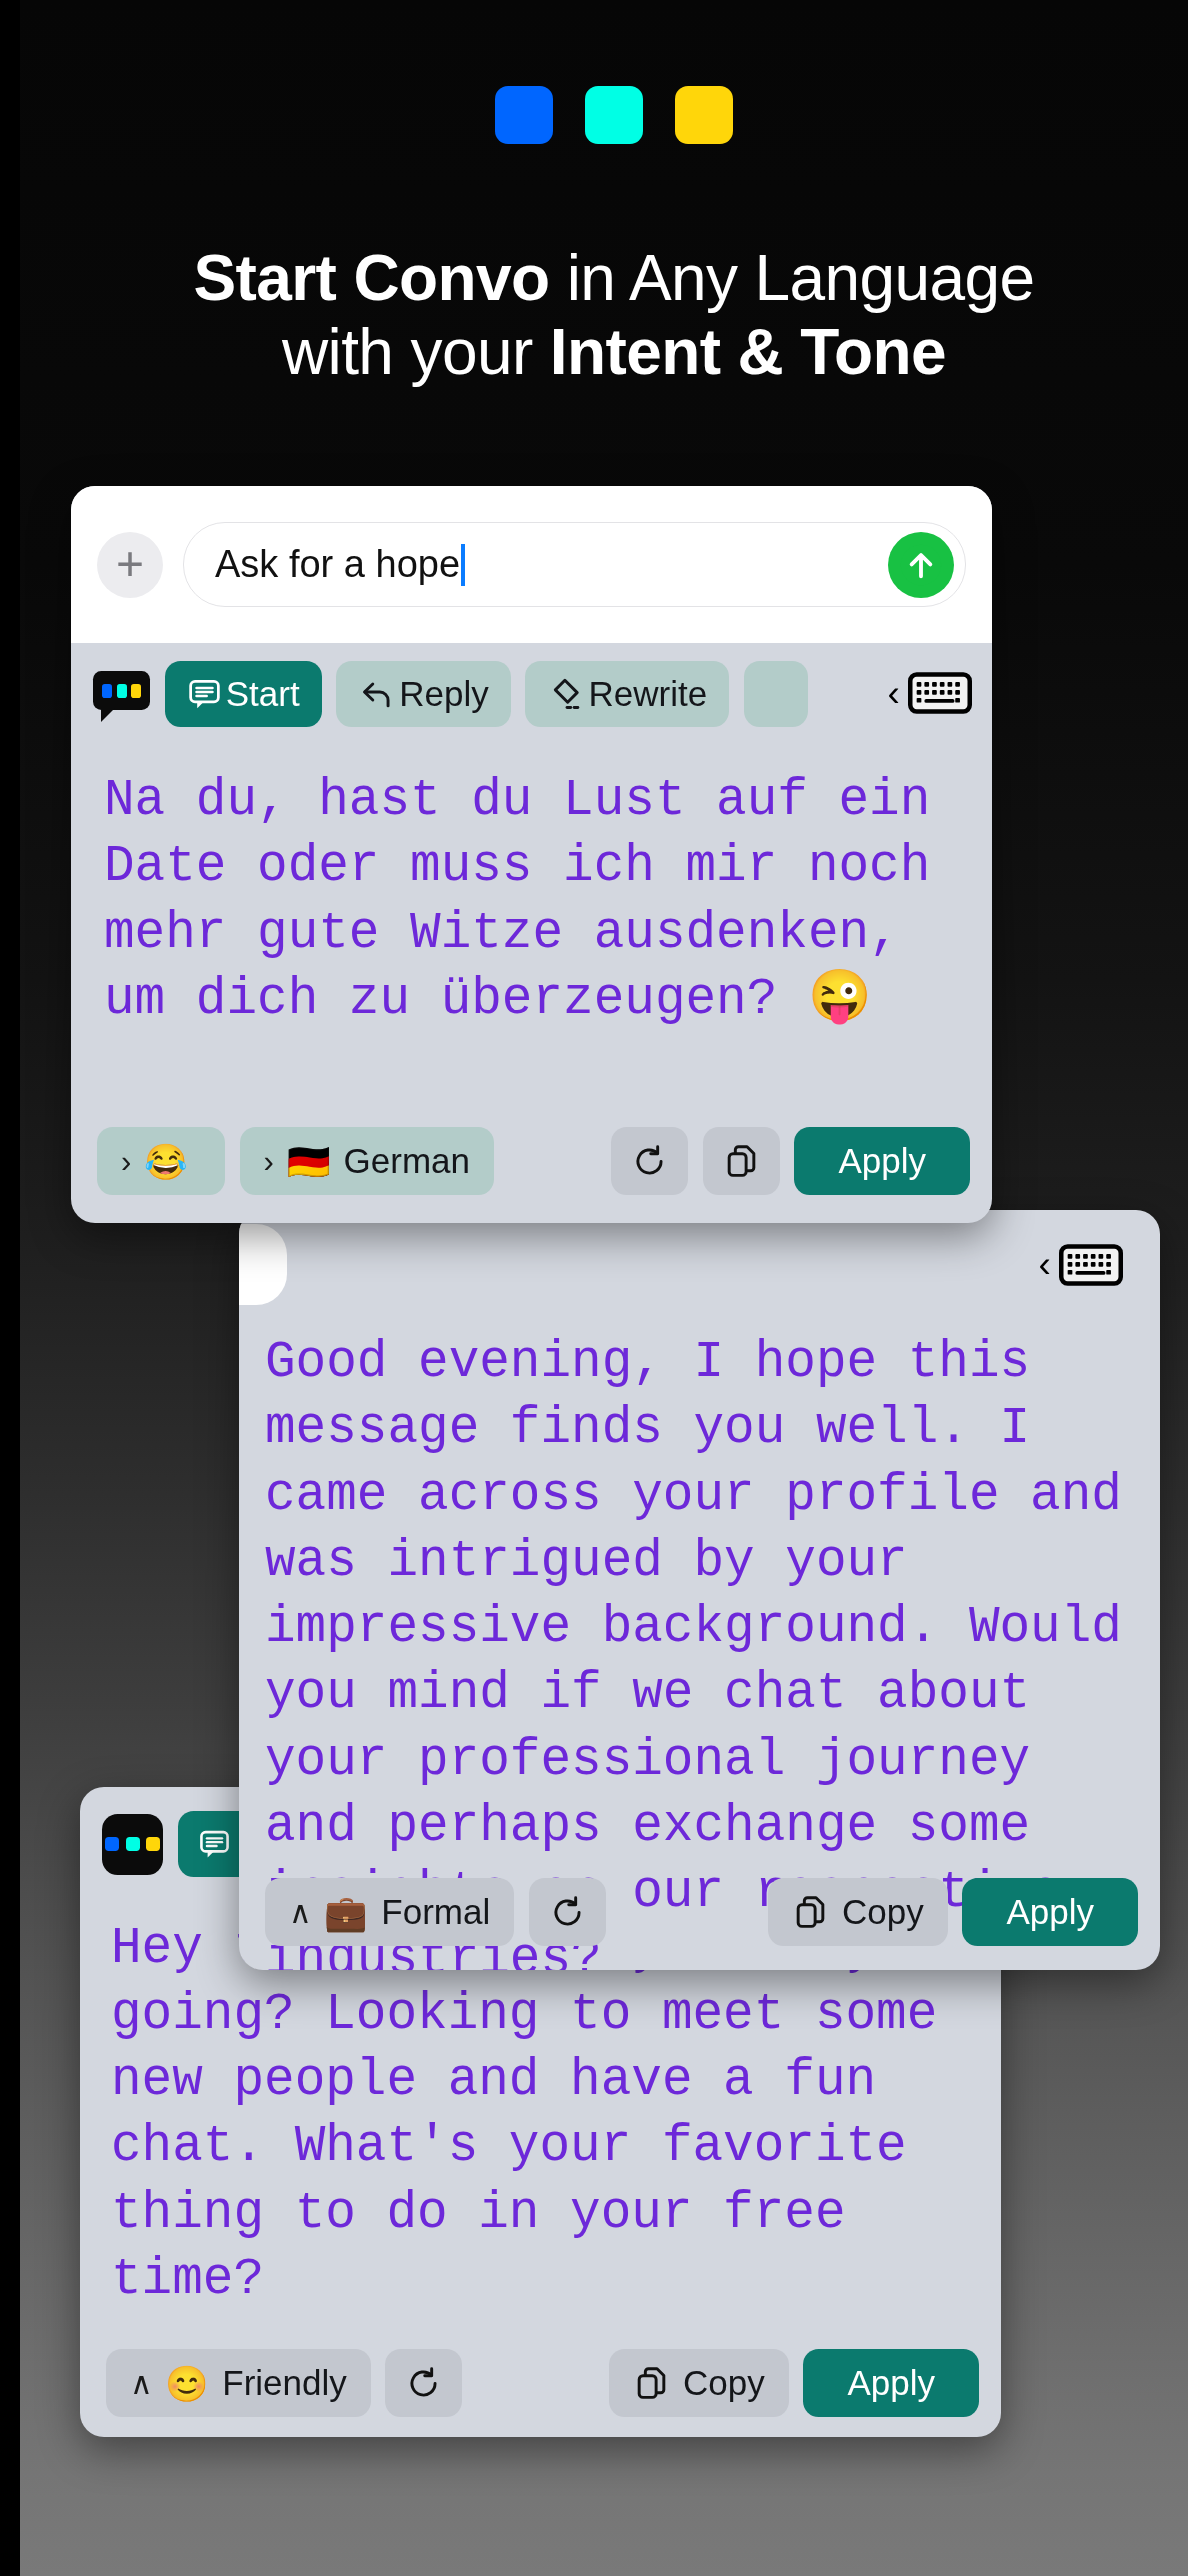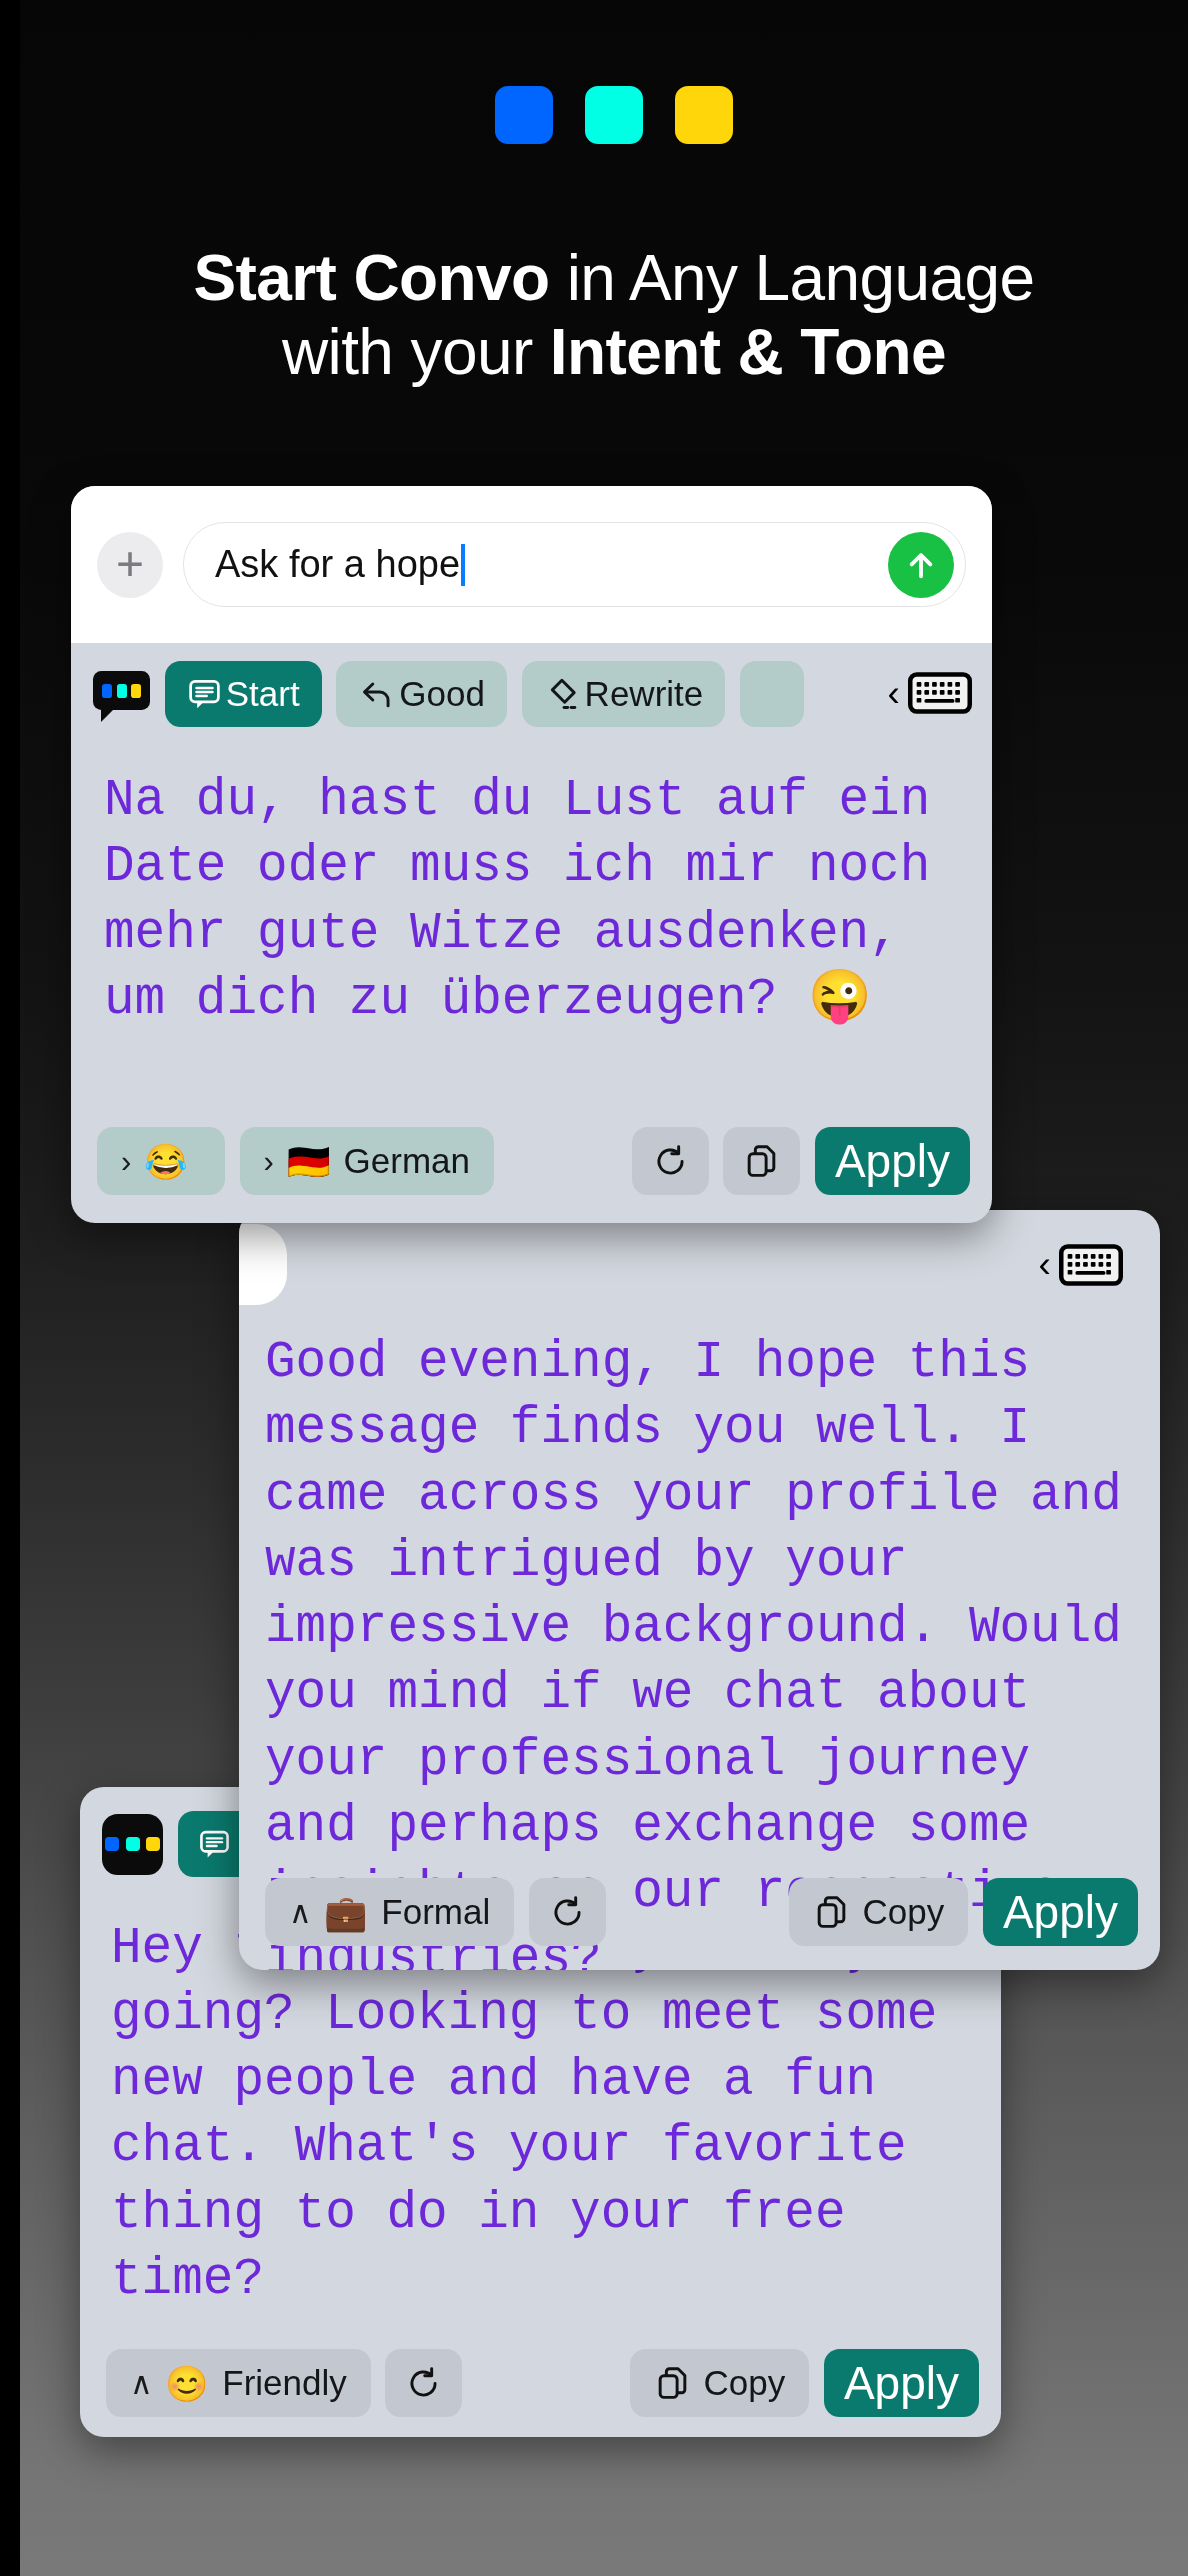--- a/index.html
+++ b/index.html
@@ -156,21 +156,21 @@
   }
   .chip.teal{ background:#b3ccc9; }
   .chip.gray{ background:#c3c7cf; }
   .chip.icon{ padding:0; width:77px; justify-content:center; }
   .chip .emoji{ font-size:35px; line-height:1; }
   .chev{ font-size:31px; color:#1a1a1a; line-height:1; }
   .apply{
     height:68px;border-radius:15.7px;
     background:#0b7a6e;color:#fff;
     display:flex;align-items:center;justify-content:center;
-    padding:0 20px;font-size:46px;flex:0 0 auto;
+    padding:0 44px;font-size:35px;flex:0 0 auto;
   }
   .spacer{ flex:1 1 auto; }
 </style>
 </head>
 <body>
 
 <div id="stage">
 
   <div class="logo-row">
     <div class="logo-sq" id="sq0" style="background: rgb(0, 102, 255);"></div>
@@ -324,21 +324,21 @@
           <line x1="6.5" y1="13.1" x2="13.5" y2="13.1" stroke="#fff" stroke-width="1.7" stroke-linecap="round"></line>
         </svg>
         <span>Start</span>
       </div>
 
       <div class="tab">
         <svg width="37" height="37" viewBox="0 0 24 24">
           <path d="M9.6 5.2 L4.2 10.4 L9.6 15.6" fill="none" stroke="#14161a" stroke-width="1.9" stroke-linecap="round" stroke-linejoin="round"></path>
           <path d="M4.8 10.4 H14.2 a5.3 5.3 0 0 1 5.3 5.3 V19.4" fill="none" stroke="#14161a" stroke-width="1.9" stroke-linecap="round" stroke-linejoin="round"></path>
         </svg>
-        <span>Good</span>
+        <span>Reply</span>
       </div>
 
       <div class="tab">
         <svg width="37" height="37" viewBox="0 0 24 24">
           <path d="M11.6 2.8 L19.6 10.8 L13.4 17 L5.4 9 Z" fill="none" stroke="#14161a" stroke-width="1.9" stroke-linejoin="round"></path>
           <line x1="13.0" y1="20.4" x2="15.4" y2="20.4" stroke="#14161a" stroke-width="1.9" stroke-linecap="round"></line>
           <line x1="17.6" y1="20.4" x2="20.0" y2="20.4" stroke="#14161a" stroke-width="1.9" stroke-linecap="round"></line>
         </svg>
         <span>Rewrite</span>
       </div>

